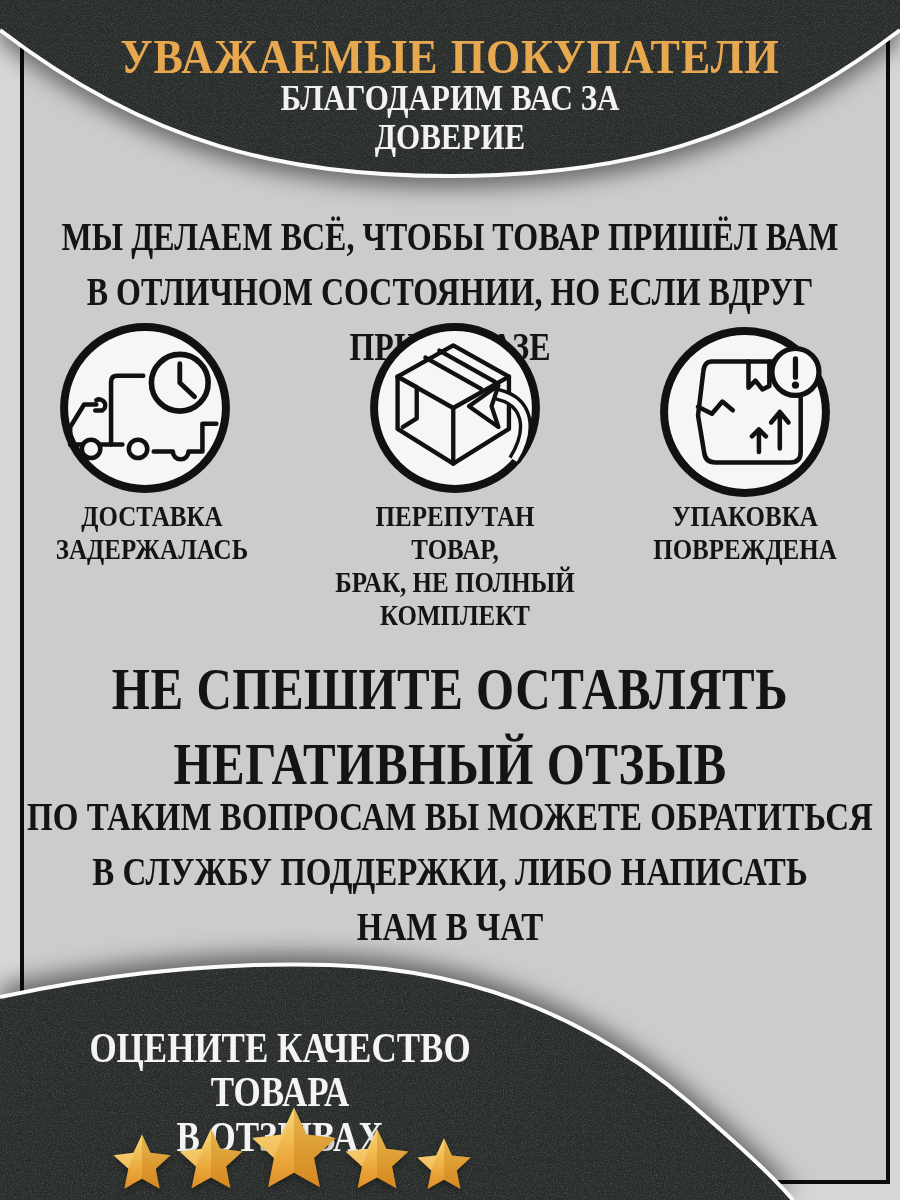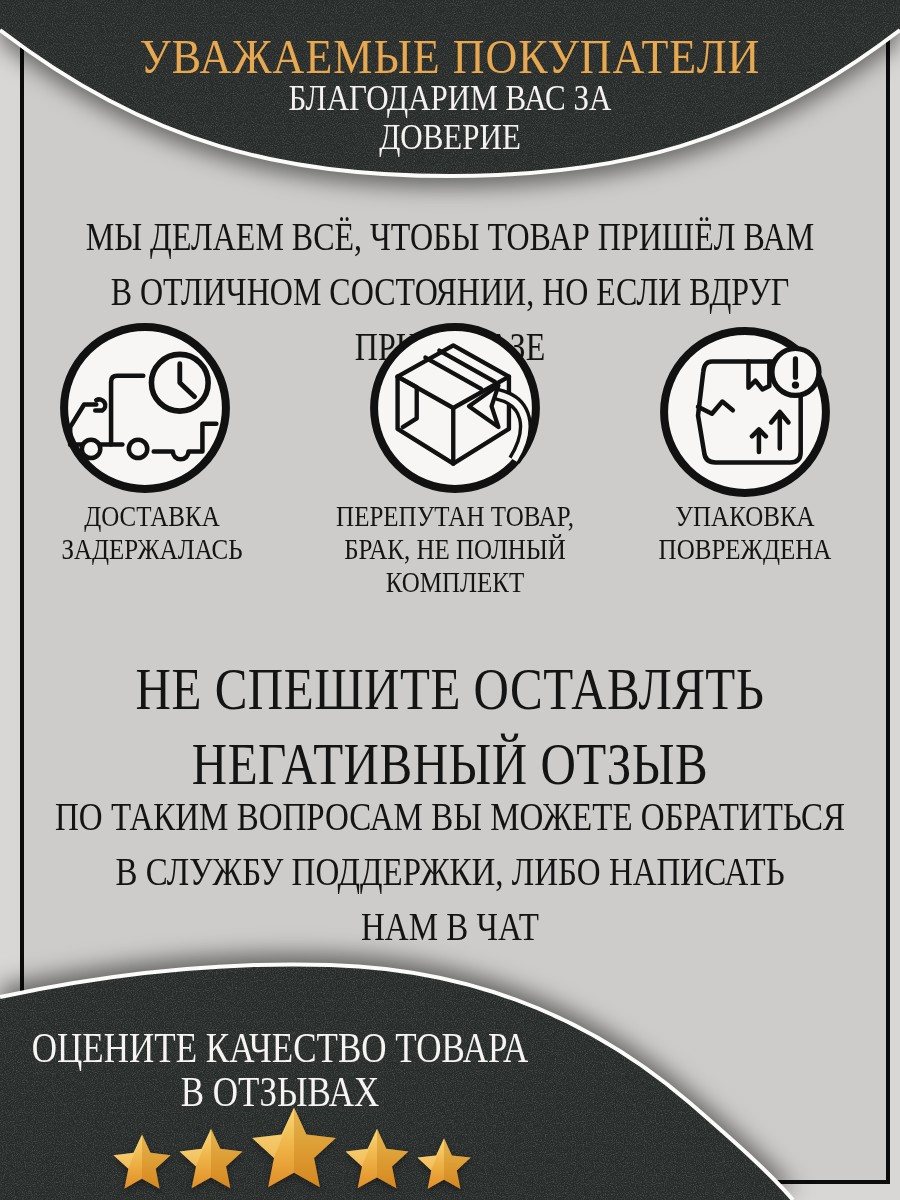--- a/index.html
+++ b/index.html
@@ -1,19 +1,19 @@
 <!DOCTYPE html>
 <html><head>
 <meta charset="utf-8">
 <style>
   html,body{margin:0;padding:0;background:#d8d7d5;}
   .canvas{
     position:relative;width:900px;height:1200px;overflow:hidden;
     background:#d8d7d5;
-    font-family:"Liberation Serif","DejaVu Serif",serif;font-weight:400;
+    font-family:"Liberation Serif","DejaVu Serif",serif;font-weight:700;
   }
   .frame{
     position:absolute;left:20px;top:12px;width:870px;height:1172px;
     box-sizing:border-box;border:4px solid #0c0c0c;background:#cdccca;
   }
   svg.arc{position:absolute;left:0;display:block;}
   .header-arc{top:0;filter:drop-shadow(0 9px 11px rgba(0,0,0,.5));}
   .footer-arc{top:955px;filter:drop-shadow(0 -9px 11px rgba(0,0,0,.5));}
   .txt{position:absolute;left:0;width:900px;text-align:center;color:#141414;
        transform-origin:50% 0;margin:0;}

